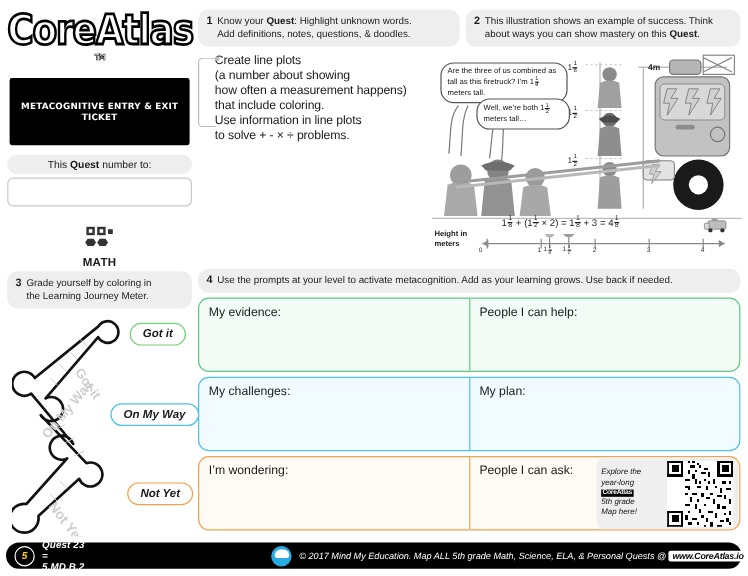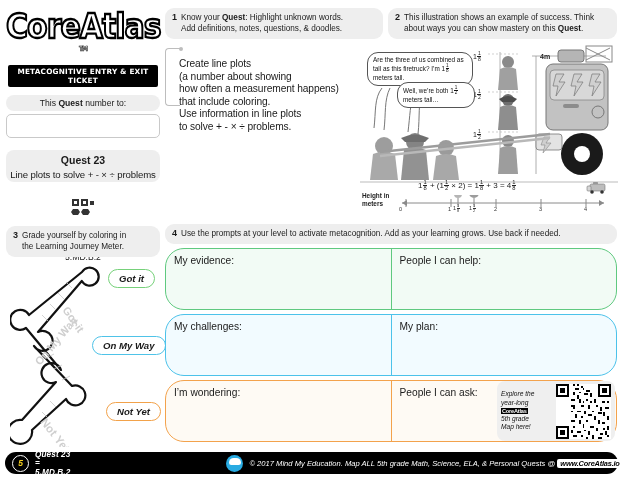--- a/index.html
+++ b/index.html
@@ -32,21 +32,21 @@
     font-family:"DejaVu Sans", sans-serif;
     color:#ffffff;
     -webkit-text-stroke:2px #000;
     text-shadow:0 0 0 #000;
     position:relative;display:inline-block;
     transform:scaleY(1.15);
   }
   .logo-tm{font-size:6px;vertical-align:super;-webkit-text-stroke:0.4px #000;}
   .logo-sub{
     background:#000;color:#fff;font-size:7.3px;font-weight:bold;
-    letter-spacing:.2px;padding:2px 4px;border-radius:2px;
+    letter-spacing:.2px;padding:19px 4px;border-radius:2px;
     display:block;margin:4px 2px 0 2px;text-align:center;
     font-family:"DejaVu Sans", sans-serif;
   }
   .belongs{
     background:#eeeeee;border-radius:8px;text-align:center;
     font-size:8.6px;padding:3px 0;margin-top:8px;
   }
   .belongs b{font-weight:bold;}
   .namebox{
     border:1.3px solid #c9c9c9;border-radius:5px;height:22px;
@@ -72,21 +72,21 @@
     font-size:9.6px;font-weight:bold;font-style:italic;
     background:#fff;
   }
   .pill.got{border:1.6px solid #76d17a;}
   .pill.way{border:1.6px solid #4fc3e8;}
   .pill.not{border:1.6px solid #f2a24a;}
 
   
   .s1{position:absolute;left:165px;top:8px;width:218px;}
   .s1 .body{
-    font-size:10.2px;line-height:12.6px;margin-top:19px;margin-left:14px;
+    font-size:10.2px;line-height:12.6px;margin-top:6px;margin-left:14px;
     letter-spacing:-.1px;
   }
   .connector{
     position:absolute;left:165px;top:48px;width:14px;height:56px;
     border-left:1px solid #bdbdbd;border-top:1px solid #bdbdbd;border-bottom:1px solid #bdbdbd;
     border-radius:4px 0 0 4px;
   }
   .connector:after{
     content:"";position:absolute;right:-2.5px;top:-2.5px;width:4px;height:4px;
     border-radius:50%;background:#bdbdbd;
@@ -113,21 +113,21 @@
   .fr{display:inline-flex;flex-direction:column;vertical-align:-0.32em;
       font-size:.72em;line-height:.95;text-align:center;margin:0 .5px;}
   .fr .n{border-bottom:.7px solid currentColor;padding:0 .5px;}
   .fr .d{padding:0 .5px;}
   .mix{display:inline-flex;align-items:center;}
 
   
   .s4{position:absolute;left:165px;top:224px;width:452px;}
   .boxrow{position:absolute;left:165px;width:452px;display:flex;}
   .obox{
-    border-radius:19px;display:flex;overflow:hidden;box-sizing:border-box;width:100%;
+    border-radius:9px;display:flex;overflow:hidden;box-sizing:border-box;width:100%;
   }
   .obox .half{
     flex:1;padding:6px 8px;font-size:10.2px;box-sizing:border-box;
   }
   .obox .half.left{border-right-width:1.5px;border-right-style:solid;}
   .box-green{border:1.6px solid #5fc97f;background:#f2fbf5;}
   .box-green .half.left{border-right-color:#5fc97f;}
   .box-blue{border:1.6px solid #4cc2ea;background:#f2fbff;}
   .box-blue .half.left{border-right-color:#4cc2ea;}
   .box-orange{border:1.6px solid #f3a24c;background:#fefaf4;}
@@ -183,24 +183,20 @@
       <span class="logo-sub">METACOGNITIVE ENTRY &amp; EXIT TICKET</span>
     </div>
 
     <div class="belongs">
       <span>This </span><b>Quest</b><span> number to:</span>
     </div>
     <div class="namebox">
       <span></span>
     </div>
 
-    <div class="questbar">
-      <div class="quest-title">Quest 23</div>
-      <div class="quest-desc">Line plots to solve + - × ÷ problems</div>
-    </div>
 
     <div class="subject">
       <svg class="subject-icon" width="26" height="22" viewBox="0 0 26 22">
         <rect x="2" y="1" width="7" height="7" fill="#333"></rect>
         <rect x="11" y="1" width="7" height="7" fill="#333"></rect>
         <path d="M3 11 h5 l2 3 -2 3 h-5 l-2 -3 z" fill="#333"></path>
         <path d="M13 11 h5 l2 3 -2 3 h-5 l-2 -3 z" fill="#333"></path>
         <rect x="20" y="3" width="4" height="4" fill="#333"></rect>
         <rect x="4" y="3" width="3" height="3" fill="#fff"></rect>
         <rect x="13" y="3" width="3" height="3" fill="#fff"></rect>

